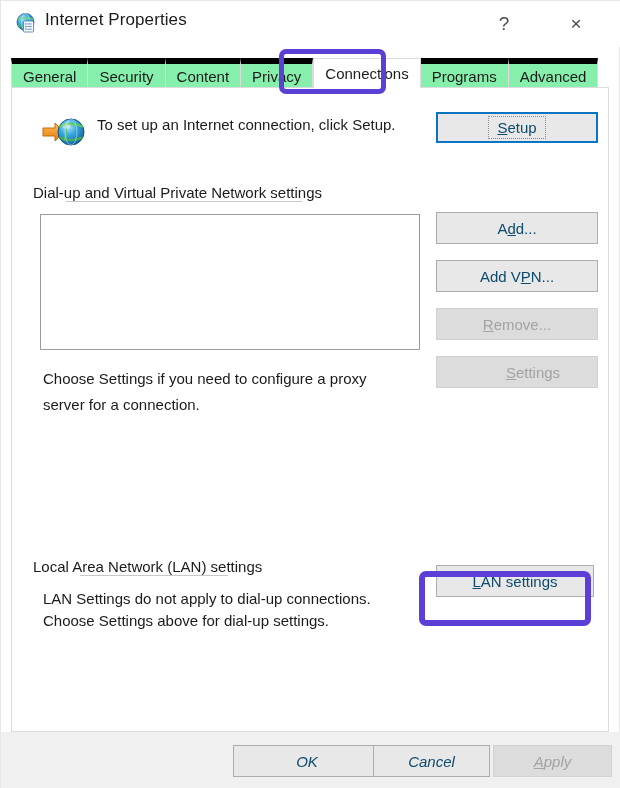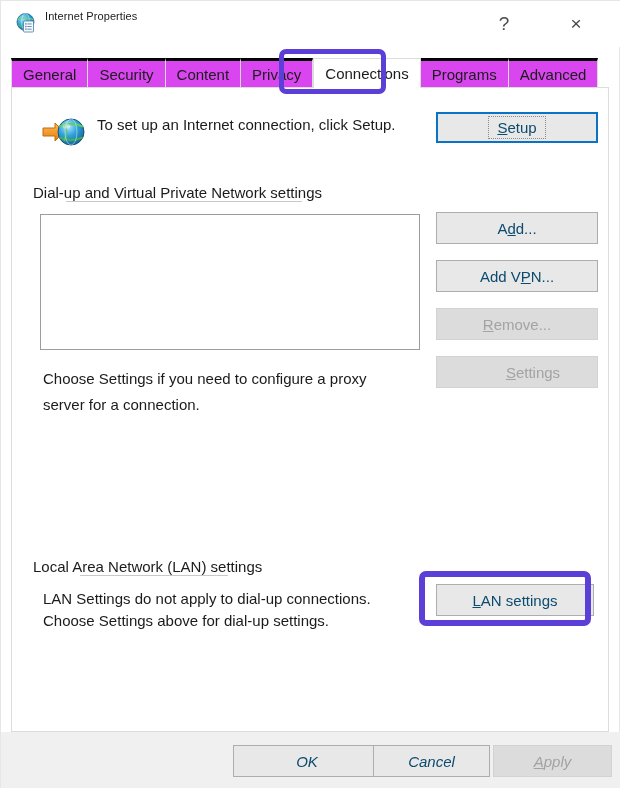--- a/index.html
+++ b/index.html
@@ -32,21 +32,21 @@
     background: #ffffff;
   }
   #title-icon {
     position: absolute;
     left: 14px; top: 11px;
     width: 22px; height: 22px;
   }
   #title-text {
     position: absolute;
     left: 44px; top: 9px;
-    font-size: 11px;
+    font-size: 17px;
     color: #1b1b1b;
     letter-spacing: .1px;
     white-space: nowrap;
   }
   .winbtn {
     position: absolute;
     top: 0;
     width: 46px; height: 46px;
     display: flex;
     align-items: center;
@@ -65,23 +65,23 @@
     display: flex;
     align-items: stretch;
   }
   .tab {
     position: relative;
     padding: 0 11px;
     display: flex;
     align-items: center;
     font-size: 15px;
     color: #1b1b1b;
-    background: #d946ef;
+    background: #86efac;
     border-right: 1px solid #dcdcdc;
-    border-top: 3px solid #000000;
+    border-top: 6px solid #000000;
     white-space: nowrap;
   }
   .tab:first-child { border-left: 1px solid #dcdcdc; }
   .tab.selected {
     background: #ffffff;
     border-top: 1px solid #dcdcdc;
     border-right: 1px solid #dcdcdc;
     border-left: 1px solid #dcdcdc;
     z-index: 3;
   }
@@ -193,21 +193,21 @@
     position: absolute;
     left: 424px;
     width: 162px;
     height: 32px;
   }
   #setup-button  { position: absolute; left: 424px; top: 24px;  width: 162px; height: 31px; }
   #add-button    { top: 124px; justify-content: center; }
   #addvpn-button { top: 172px; }
   #remove-button { top: 220px; }
   #settings-button { top: 268px; padding-left: 32px; }
-  #lansettings-button { position: absolute; left: 424px; top: 496px; width: 158px; height: 32px; }
+  #lansettings-button { position: absolute; left: 424px; top: 477px; width: 158px; height: 32px; }
 
   
   .highlight {
     position: absolute;
     border: 5px solid #5b3fd6;
     border-radius: 7px;
     box-sizing: border-box;
     pointer-events: none;
     z-index: 20;
   }

